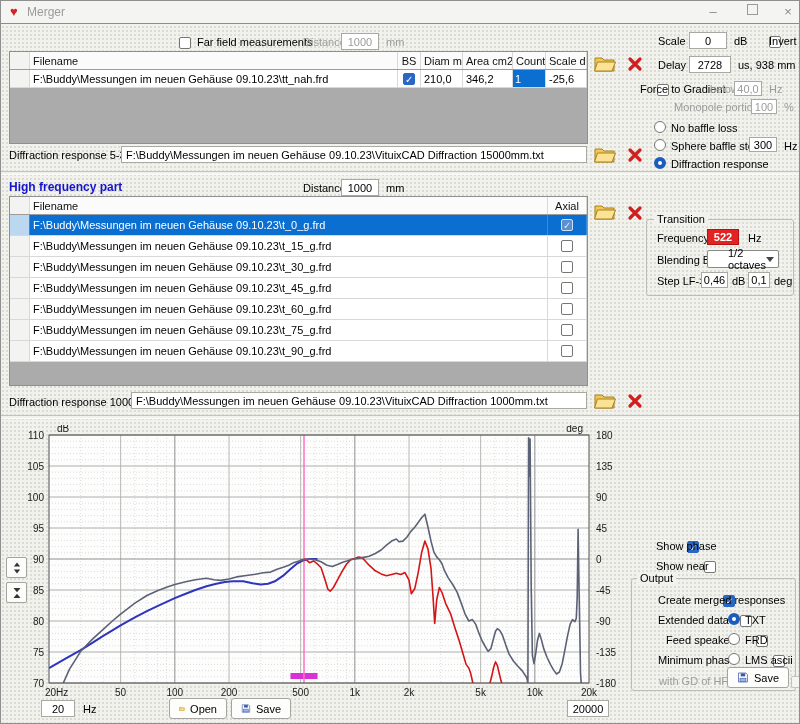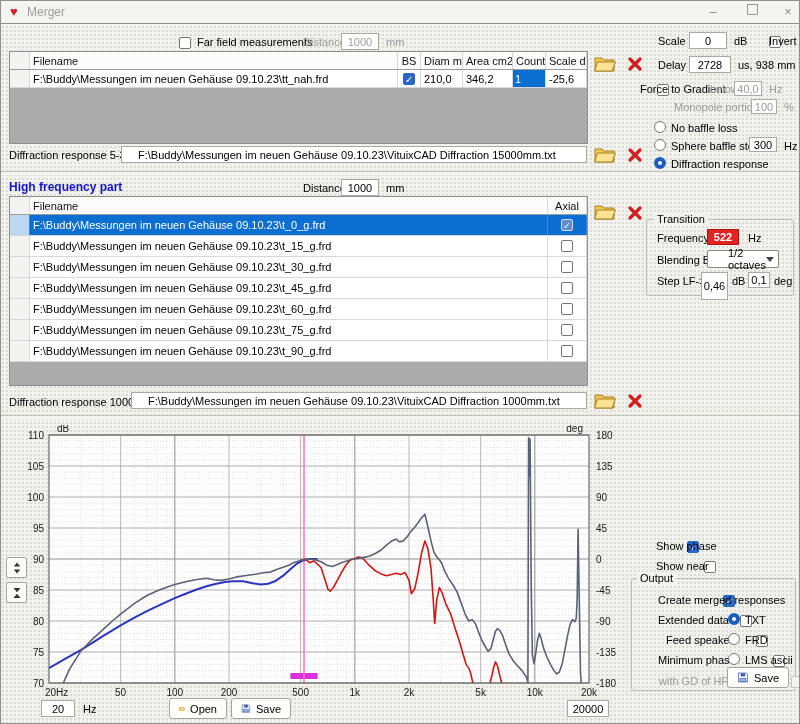--- a/index.html
+++ b/index.html
@@ -16,21 +16,21 @@
   #titlebar .title{position:absolute;left:26px;top:4px;font-size:12px;color:#9b9b9b;}
   .winbtn{position:absolute;top:3px;width:26px;height:16px;text-align:center;color:#8a8a8a;font-size:13px;line-height:15px;}
   .maxglyph{display:inline-block;width:9px;height:9px;border:1px solid #9a9a9a;margin-top:3px;}
   
   .sep{position:absolute;left:0;width:100%;height:2px;border-top:1px solid #c3c3bb;border-bottom:1px solid #fbfbf8;}
   
   .tb{position:absolute;box-sizing:border-box;background:#fff;border:1px solid #a9a9a3;font-family:"Liberation Sans",sans-serif;
       font-size:11px;color:#000;text-align:center;padding:0;height:17px;}
   .tb.dim{color:#9c9c9c;}
   .tb.alert{background:#e32222;border-color:#b51212;color:#fff;font-weight:bold;}
-  .tb.path{text-align:left;padding:0 16px;}
+  .tb.path{text-align:left;padding:0 4px;}
   
   .cb{display:inline-block;width:12px;height:12px;box-sizing:border-box;border:1px solid #767672;background:#fff;border-radius:2px;position:relative;}
   .cb.on{background:#2a66c4;border-color:#2a66c4;}
   .cb.on::after{content:"✓";position:absolute;left:1px;top:-1px;color:#fff;font-size:10px;line-height:13px;}
   .cb.insel{border-color:#cfe0f5;background:#5b8fd0;}
   .cb.insel::after{color:#dfe9f7;}
   .cb.dis{border-color:#c4c4be;background:#f4f4f0;}
   .radio{display:inline-block;width:12px;height:12px;box-sizing:border-box;border:1px solid #767672;background:#fff;border-radius:50%;}
   .radio.on{border:4px solid #1b5dbf;}
   
@@ -264,21 +264,21 @@
   <div class="gbox-label" style="left:653px;top:212px;">Transition</div>
   <div class="abs lbl" style="left:656px;top:231px;">Frequency</div>
   <input class="tb alert" style="left: 706px; top: 228px; width: 32px; height: 16px;" readonly="" value="522">
   <div class="abs lbl" style="left:747px;top:231px;">Hz</div>
   <div class="abs lbl" style="left:656px;top:253px;">Blending BW</div>
   <div class="dd" style="left:706px;top:249px;width:72px;height:18px;">
     <span>1/2 octaves</span>
     <span class="chev"></span>
   </div>
   <div class="abs lbl" style="left:656px;top:274px;">Step LF-&gt;HF</div>
-  <input class="tb" style="left: 700px; top: 271px; width: 27px; height: 28px;" readonly="" value="0,46">
+  <input class="tb" style="left: 700px; top: 271px; width: 27px; height: 16px;" readonly="" value="0,46">
   <div class="abs lbl" style="left:731px;top:274px;">dB</div>
   <input class="tb" style="left: 747px; top: 271px; width: 22px; height: 16px;" readonly="" value="0,1">
   <div class="abs lbl" style="left:773px;top:274px;">deg</div>
 
   
   <div class="abs lbl" style="left:8px;top:395px;">Diffraction response 1000 mm</div>
   <input class="tb path" style="left: 130px; top: 391px; width: 456px;" readonly="" value="F:\Buddy\Messungen im neuen Gehäuse 09.10.23\VituixCAD Diffraction 1000mm.txt">
   <div class="ibtn" style="left:592px;top:389px;">
     <svg width="24" height="20" viewBox="0 0 24 20">
         <path d="M2 5h7l2 2h10v11H2z" fill="#f0c655" stroke="#a8821e"></path>

